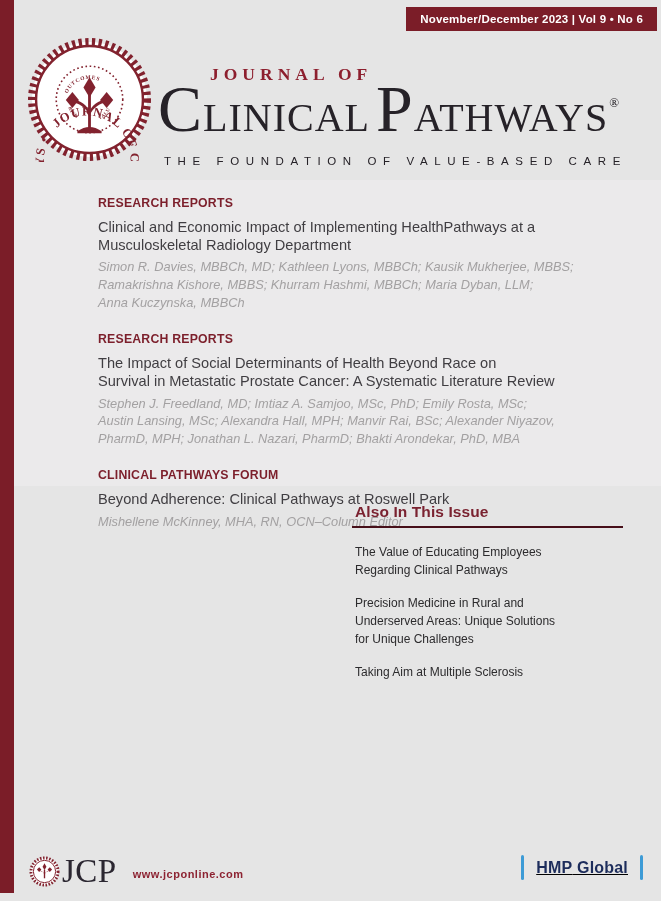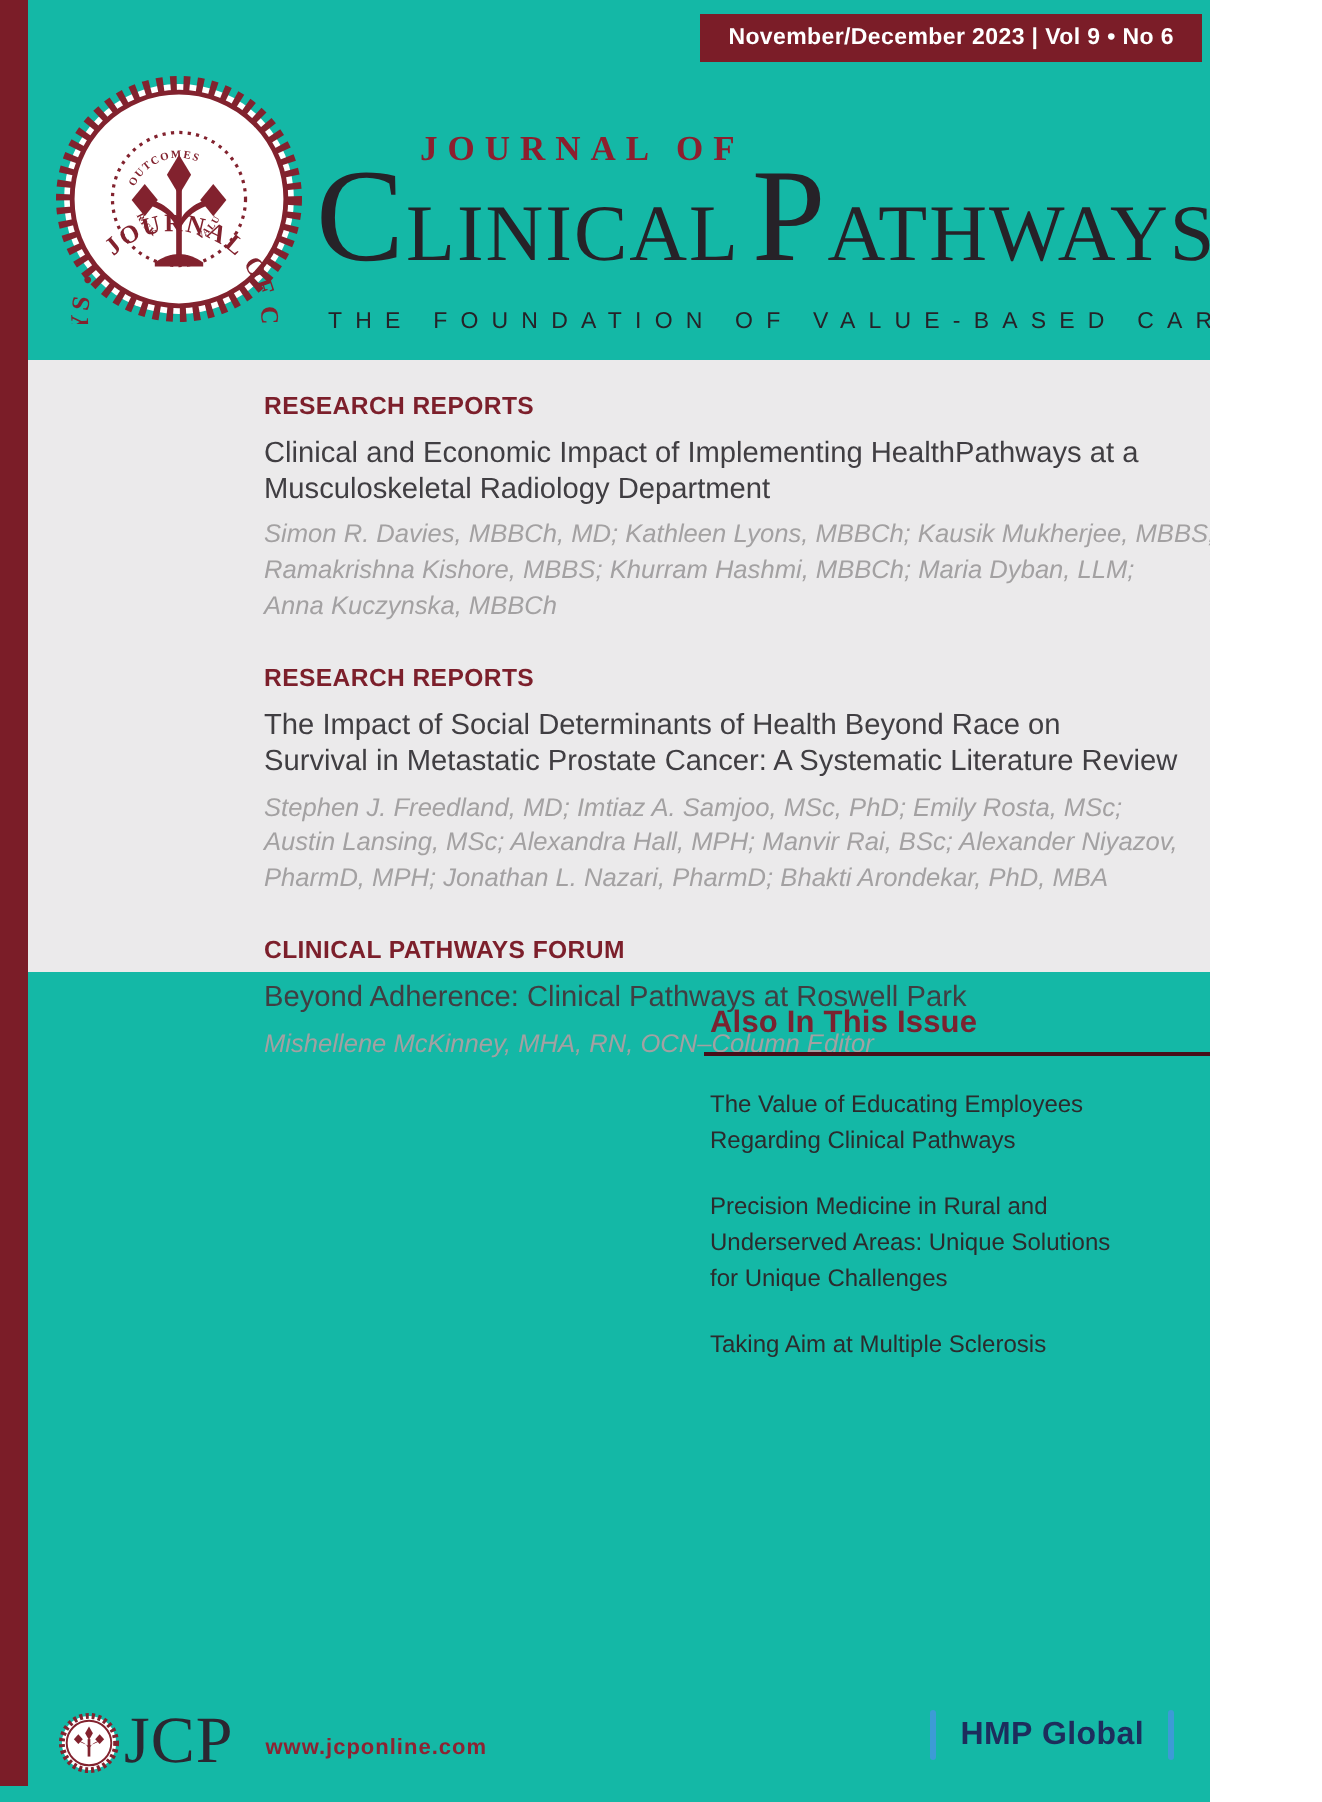--- a/index.html
+++ b/index.html
@@ -1,20 +1,20 @@
 <!DOCTYPE html>
 <html><head>
 <meta charset="utf-8">
 <style>
   * { margin: 0; padding: 0; box-sizing: border-box; }
   html, body { background: #ffffff; }
   .page {
     position: relative;
-    width: 605px; height: 901px;
-    background: #14b8a6;
+    width: 661px; height: 901px;
+    background: #e5e5e5;
     overflow: hidden;
     font-family: "Liberation Sans", sans-serif;
   }
 
   
   .left-bar {
     position: absolute; left: 0; top: 0;
     width: 14px; height: 893px;
     background: #7b1d28;
   }
@@ -53,21 +53,21 @@
     font-family: Liberation Sans, sans-serif;
     font-size: 11.5px; letter-spacing: 6.6px;
     color: #262228; white-space: nowrap;
   }
 
   
   .toc-band {
     position: absolute; left: 14px; top: 180px;
     width: 647px; height: 306px;
     background: #ebeaeb;
-    padding: 16px 0 0 118px;
+    padding: 16px 0 0 84px;
   }
   .toc-entry { width: 482px; }
   .toc-entry + .toc-entry { margin-top: 21px; }
   .toc-category {
     font-size: 12.3px; font-weight: bold;
     color: #7c1f2b; letter-spacing: 0.2px;
   }
   .toc-title {
     margin-top: 8px;
     font-size: 14.6px; color: #403e42;
@@ -106,21 +106,21 @@
     font-size: 33px; color: #2b2731;
     margin-left: 2px; letter-spacing: 0.5px;
   }
   .jcp-url {
     margin-left: 16px; margin-top: 4px;
     font-size: 11px; color: #8d2332;
     letter-spacing: 0.5px; font-weight: bold;
   }
   .hmp-logo {
     position: absolute; right: 18px; top: 855px;
-    display: flex; align-items: center;
+    display: flex; align-items: center; text-decoration: underline;
   }
   .hmp-bar {
     width: 3px; height: 25px; border-radius: 2px;
     background: #3d9bd6;
   }
   .hmp-text {
     margin: 0 12px;
     font-size: 16px; font-weight: bold;
     color: #1d2d5c; letter-spacing: 0.2px;
   }

